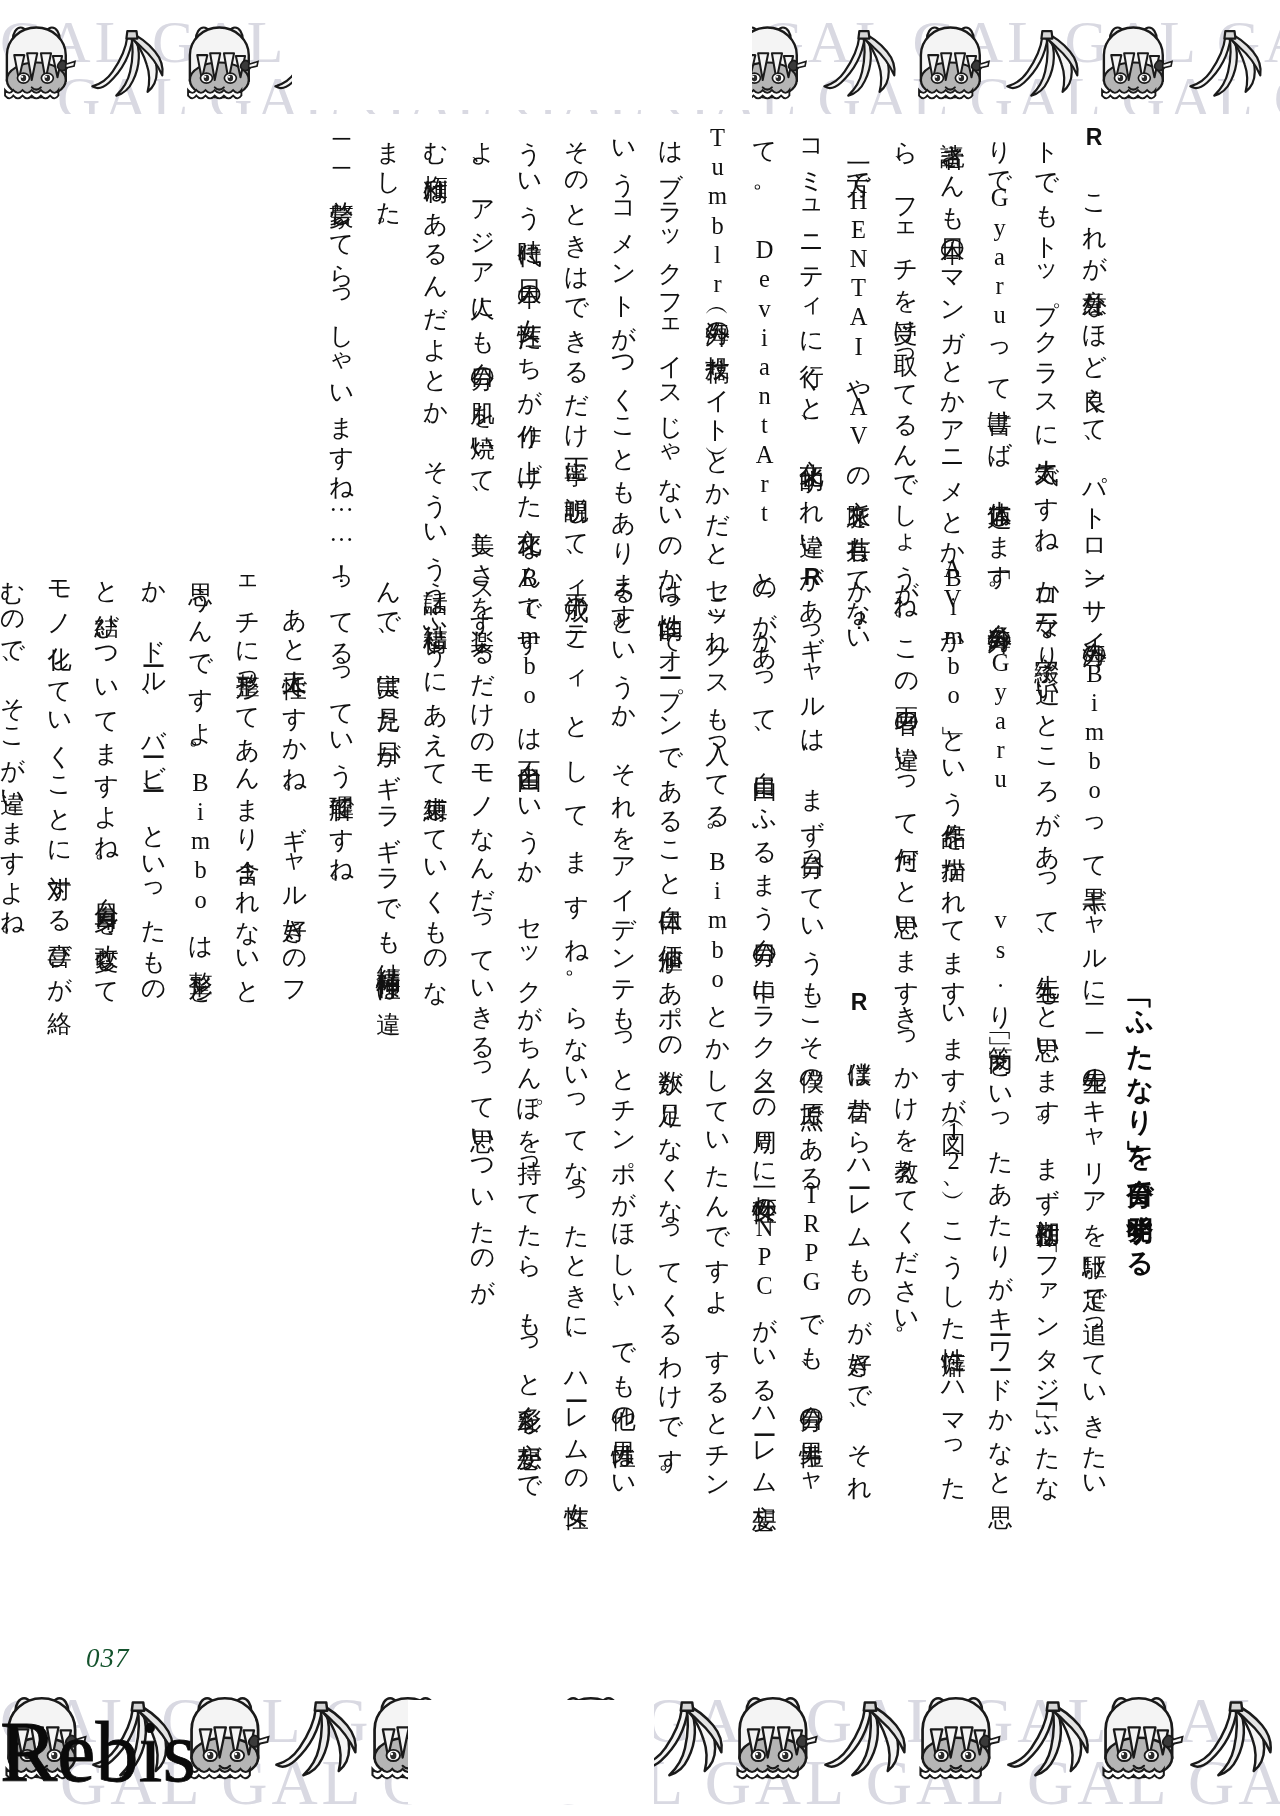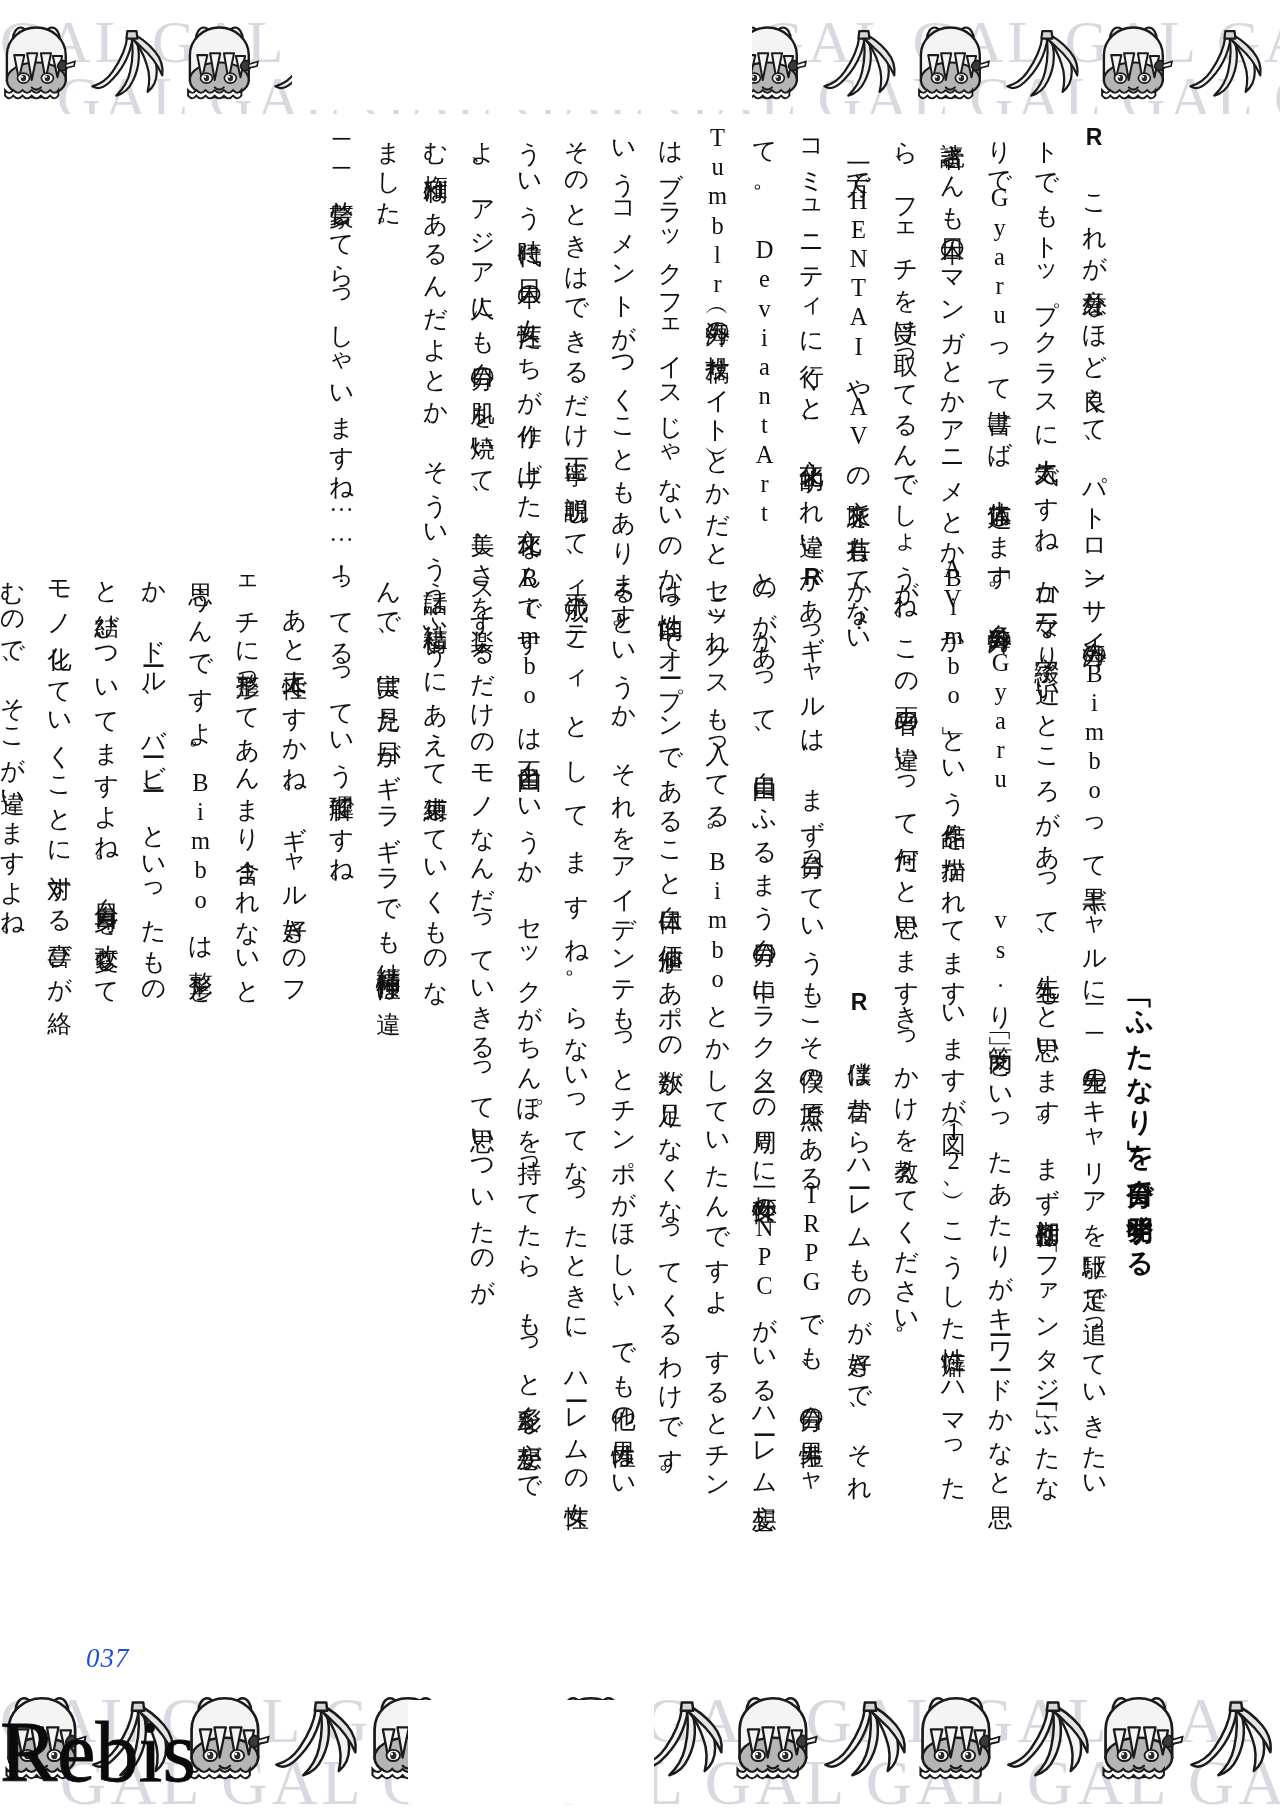--- a/index.html
+++ b/index.html
@@ -108,21 +108,21 @@
   }
 
   #page-number {
     position: absolute;
     left: 86px;
     top: 1643px;
     font-family: "Liberation Serif", "DejaVu Serif", serif;
     font-style: italic;
     font-size: 27px;
     letter-spacing: 1px;
-    color: #1d4ed8;
+    color: #14532d;
     z-index: 6;
   }
 
   
   #body-area {
     position: absolute;
     left: 118px;
     top: 124px;
     width: 1000px;
     height: 1490px;

